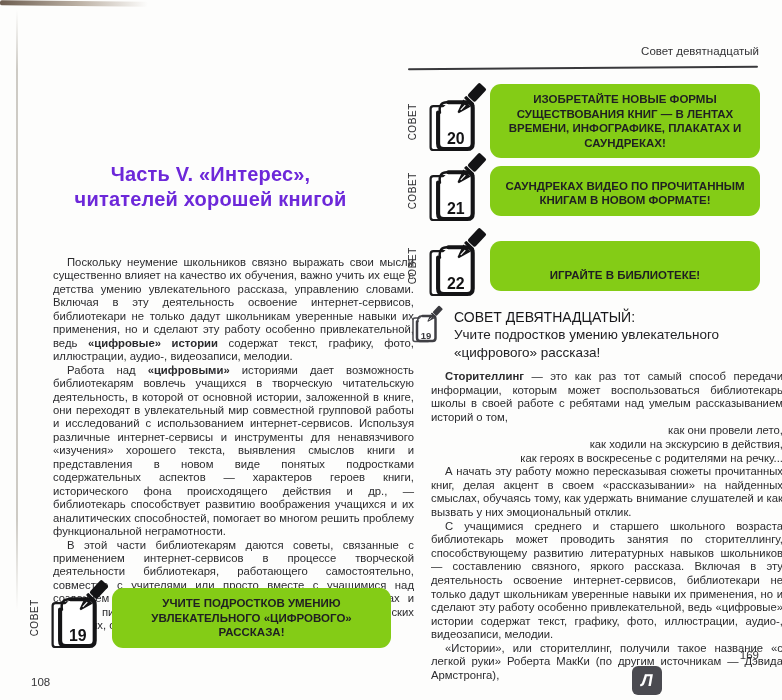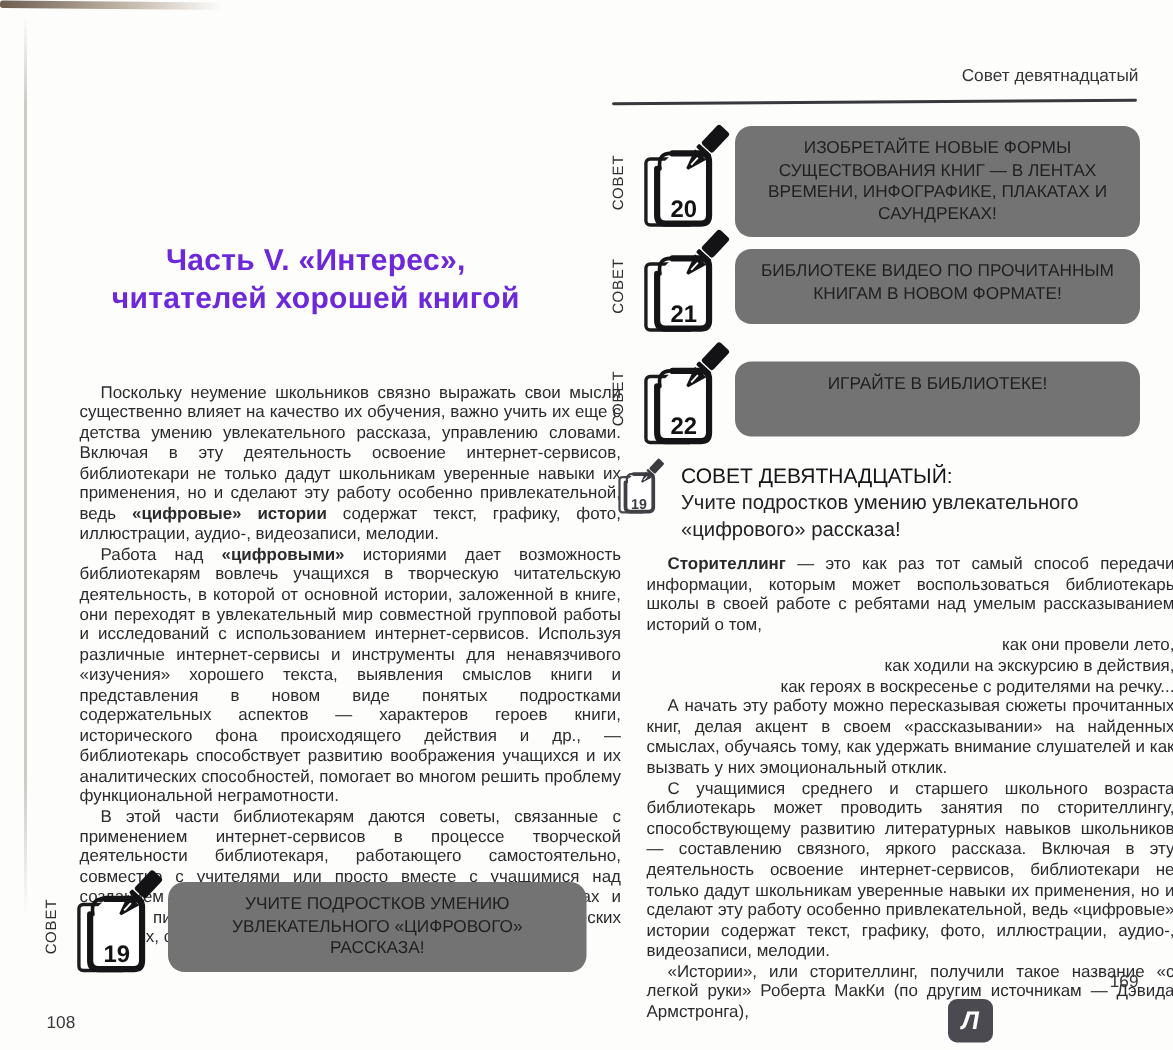--- a/index.html
+++ b/index.html
@@ -27,23 +27,23 @@
   .body-col { position:absolute; left:0; text-align:justify; color:#2b2b2e;margin-left:23px; }
   .left-body { top:256px; width:361px; font-size:11.3px; line-height:13.45px; }
   .left-body p, .right-body p { text-indent:14px; }
   .b { font-weight:bold; }
 
   
   .advice-row { position:absolute; left:0; width:100%; display:flex; align-items:center; gap:7px; }
   .side-label { writing-mode:vertical-rl; transform:rotate(180deg);
     font-size:10px; letter-spacing:.6px; color:#2e2e30; line-height:1; flex:0 0 auto; }
   .advice-icon { flex:0 0 auto; display:block; }
-  .advice-box { flex:1 1 auto; background:#737373; border-radius:11px;
-    min-height:50px; padding:8px 12px; display:flex; align-items:flex-start; justify-content:center;
-    text-align:center; font-weight:normal; font-size:11.5px; line-height:14.6px; color:#1f1f22; }
+  .advice-box { flex:1 1 auto; background:#84cc16; border-radius:11px;
+    min-height:50px; padding:8px 12px; display:flex; align-items:flex-end; justify-content:center;
+    text-align:center; font-weight:bold; font-size:11.5px; line-height:14.6px; color:#1f1f22; }
 
   .left-advice { top:585px; }
   .row-20 { top:84px; }
   .row-21 { top:158px; }
   .row-22 { top:233px; }
 
   
   .running-head { position:absolute; top:45px; right:1px; font-size:11.5px; color:#333336; }
   .head-rule { position:absolute; top:67px; left:0; width:350px; height:2px;
     background:#39393c; transform:rotate(-.4deg); border-radius:1px; }
@@ -141,21 +141,21 @@
         <path d="M25 15 Q14 14 16 26" fill="none" stroke="#141416" stroke-width="2.6" stroke-linecap="round"></path>
         <text x="33" y="60" font-size="17" font-weight="bold" fill="#131315" text-anchor="middle">21</text>
         <g transform="rotate(43 46 14)" fill="#131315">
           <rect x="41" y="-9" width="11" height="19" rx="2"></rect>
           <rect x="40.4" y="11" width="12.2" height="3.4" rx="1"></rect>
           <path d="M41 16 h11 l-4.6 14 h-1.8 z"></path>
           <line x1="46.6" y1="19" x2="46.6" y2="26" stroke="#fff" stroke-width="1.3"></line>
         </g>
       </svg>
       <div class="advice-box">
-        <span>БИБЛИОТЕКЕ ВИДЕО ПО ПРОЧИТАННЫМ КНИГАМ В НОВОМ ФОРМАТЕ!</span>
+        <span>САУНДРЕКАХ ВИДЕО ПО ПРОЧИТАННЫМ КНИГАМ В НОВОМ ФОРМАТЕ!</span>
       </div>
     </div>
 
     <div class="advice-row row-22">
       <div class="side-label">СОВЕТ</div>
       <svg class="advice-icon" width="58" height="66" viewBox="0 0 62 70" overflow="visible">
         <rect x="6" y="19" width="34" height="47" rx="3" fill="#fff" stroke="#1b1b1d" stroke-width="2.4"></rect>
         <path d="M25 15 H45 Q51 15 51 21 V59 Q51 65 45 65 H20 Q14 65 14 59 V26" fill="#fff" stroke="#141416" stroke-width="4.4" stroke-linecap="round"></path>
         <path d="M25 15 Q14 14 16 26" fill="none" stroke="#141416" stroke-width="2.6" stroke-linecap="round"></path>
         <text x="33" y="60" font-size="17" font-weight="bold" fill="#131315" text-anchor="middle">22</text>

